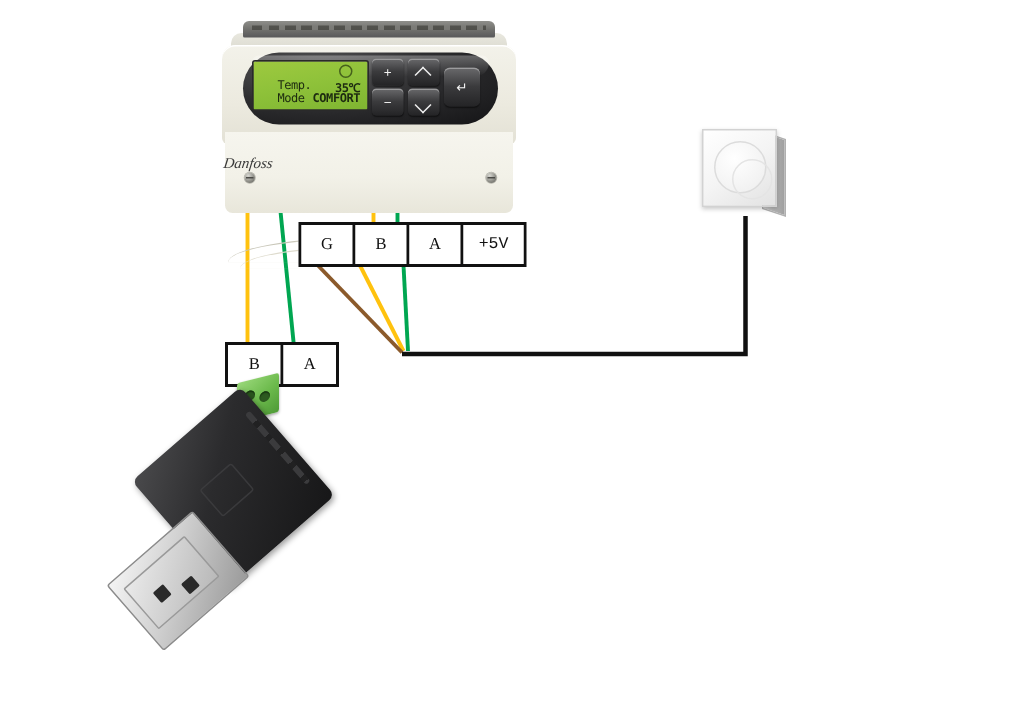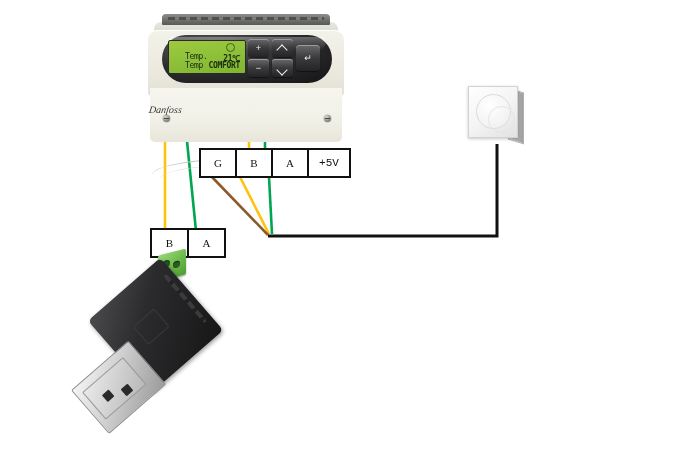--- a/index.html
+++ b/index.html
@@ -153,24 +153,24 @@
       <div class="ctrl-arc2"></div>
     </div>
 
     <div class="bezel"></div>
     <div class="bezel-hl"></div>
 
     <div class="lcd">
       <div class="lcd-sun"></div>
       <div class="lcd-row lcd-r1">
         <span class="lcd-lbl">Temp.</span>
-        <span class="lcd-val">21℃</span>
+        <span class="lcd-val">35℃</span>
       </div>
       <div class="lcd-row lcd-r2">
-        <span class="lcd-lbl">Temp</span>
+        <span class="lcd-lbl">Mode</span>
         <span class="lcd-val">COMFORT</span>
       </div>
     </div>
 
     <div class="keypad">
       <div class="key k-plus">+</div>
       <div class="key k-minus">−</div>
       <div class="key k-up">
         <span class="chev up"></span>
       </div>

